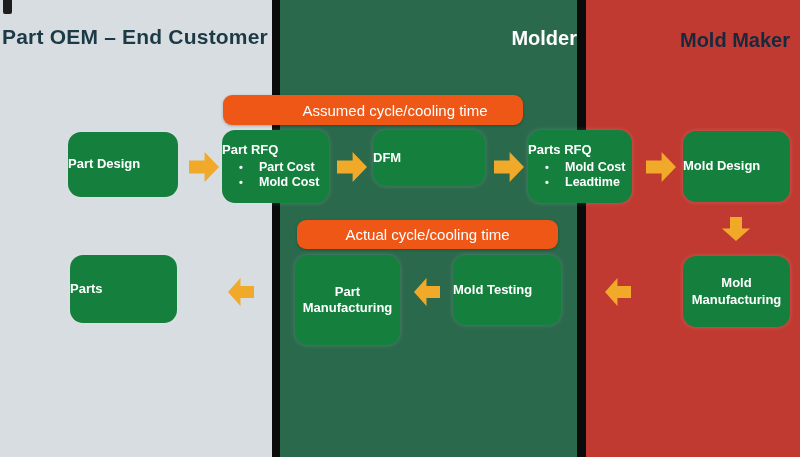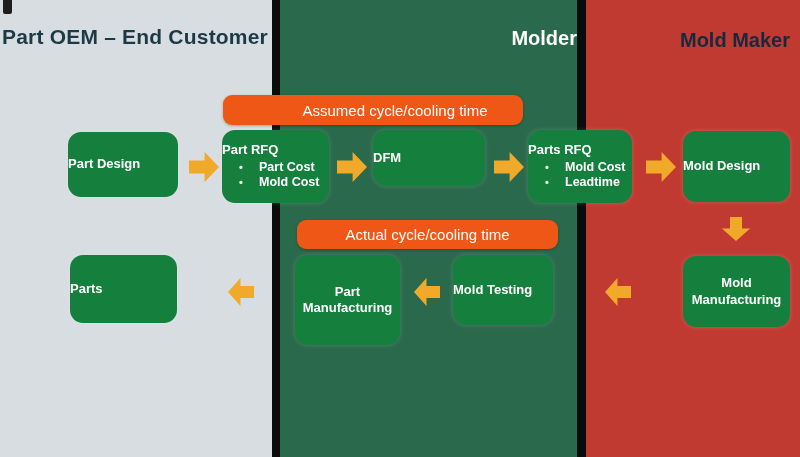--- a/index.html
+++ b/index.html
@@ -59,21 +59,21 @@
     display: flex; flex-direction: column; align-items: flex-start; justify-content: center;
     text-align: center; line-height: 1.25;
     box-shadow: 0 0 5px rgba(255,255,255,0.18);
   }
   .box-part-design        { left: 68px;  top: 132px; width: 110px; height: 65px; }
   .box-part-rfq           { left: 222px; top: 130px; width: 107px; height: 73px; }
   .box-dfm                { left: 373px; top: 130px; width: 112px; height: 56px; }
   .box-mold-rfq           { left: 528px; top: 130px; width: 104px; height: 73px; }
   .box-mold-design        { left: 683px; top: 131px; width: 107px; height: 71px; }
   .box-mold-manufacturing { left: 683px; top: 256px; width: 107px; height: 71px; padding: 0 6px; box-sizing: border-box; }
-  .box-mold-testing       { left: 453px; top: 255px; width: 100px; height: 70px; }
+  .box-mold-testing       { left: 453px; top: 255px; width: 108px; height: 70px; }
   .box-part-manufacturing { left: 295px; top: 255px; width: 105px; height: 90px; padding: 16px 6px; box-sizing: border-box; }
   .box-parts              { left: 70px;  top: 255px; width: 107px; height: 68px; }
 
   .rfq-title { font-size: 13px; margin-bottom: 1px; }
   .rfq-list  { width: 100%; }
   .rfq-row   {
     display: flex; align-items: baseline;
     font-size: 12.5px; padding-left: 17px; text-align: left;
   }
   .rfq-bullet { width: 20px; font-size: 11px; flex: 0 0 20px; }

